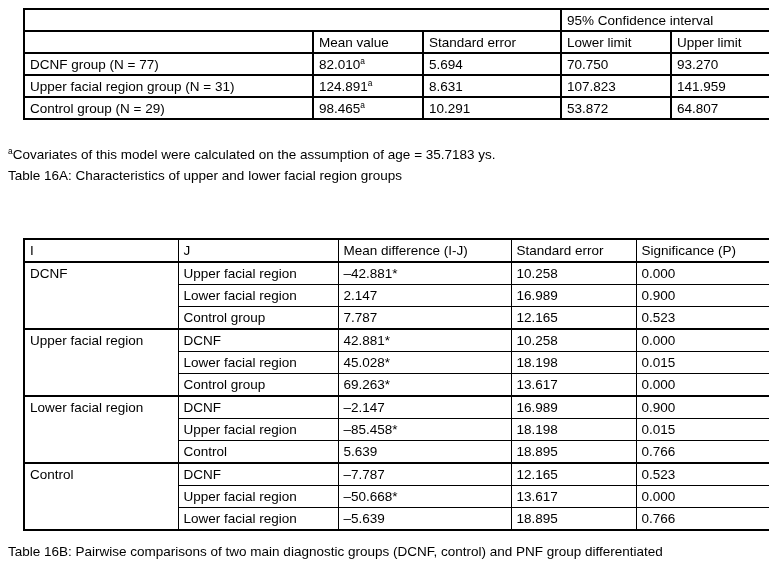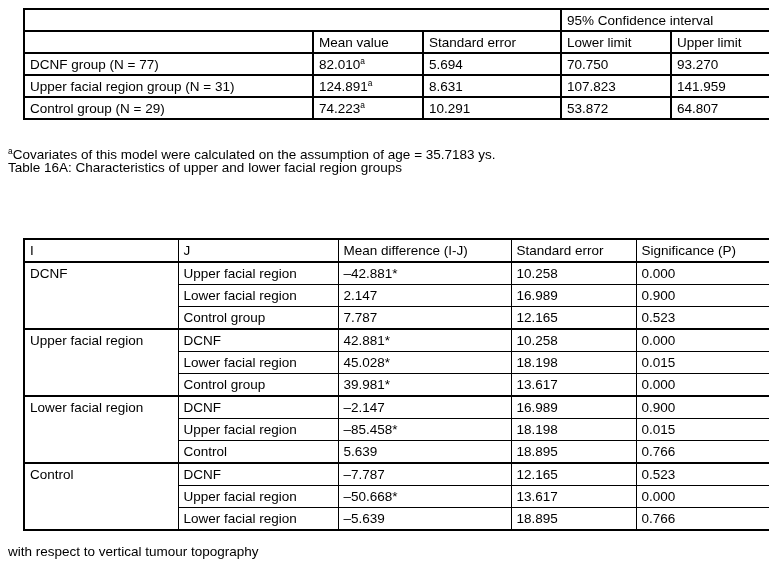--- a/index.html
+++ b/index.html
@@ -44,21 +44,21 @@
   }
   .footnote {
     position: absolute;
     left: 8px;
     top: 147px;
     width: 756px;
   }
   .caption-a {
     position: absolute;
     left: 8px;
-    top: 160px;
+    top: 168px;
     width: 756px;
   }
   .caption-b {
     position: absolute;
     left: 8px;
     top: 543px;
     width: 758px;
     line-height: 17px;
   }
 </style>
@@ -96,21 +96,21 @@
       </tr>
       <tr>
         <td>Upper facial region group (N = 31)</td>
         <td><span>124.891</span><sup>a</sup></td>
         <td>8.631</td>
         <td>107.823</td>
         <td>141.959</td>
       </tr>
       <tr>
         <td>Control group (N = 29)</td>
-        <td><span>74.223</span><sup>a</sup></td>
+        <td><span>98.465</span><sup>a</sup></td>
         <td>10.291</td>
         <td>53.872</td>
         <td>64.807</td>
       </tr>
     </tbody>
   </table>
 
   <div class="footnote"><sup>a</sup><span>Covariates of this model were calculated on the assumption of age = 35.7183 ys.</span></div>
 
   <div class="caption-a">Table 16A: Characteristics of upper and lower facial region groups</div>
@@ -160,21 +160,21 @@
         <td>0.000</td>
       </tr>
       <tr>
         <td>Lower facial region</td>
         <td>45.028*</td>
         <td>18.198</td>
         <td>0.015</td>
       </tr>
       <tr>
         <td>Control group</td>
-        <td>39.981*</td>
+        <td>69.263*</td>
         <td>13.617</td>
         <td>0.000</td>
       </tr>
 
       <tr class="group-start">
         <td rowspan="3" style="vertical-align:top; padding-top:3px;">Lower facial region</td>
         <td>DCNF</td>
         <td>–2.147</td>
         <td>16.989</td>
         <td>0.900</td>
@@ -208,16 +208,16 @@
       <tr>
         <td>Lower facial region</td>
         <td>–5.639</td>
         <td>18.895</td>
         <td>0.766</td>
       </tr>
     </tbody>
   </table>
 
   <div class="caption-b">
-    <div>with respect to vertical tumour topography</div>
+    <div>Table 16B: Pairwise comparisons of two main diagnostic groups (DCNF, control) and PNF group differentiated</div>
   </div>
 
 </div>
 
 </body></html>

